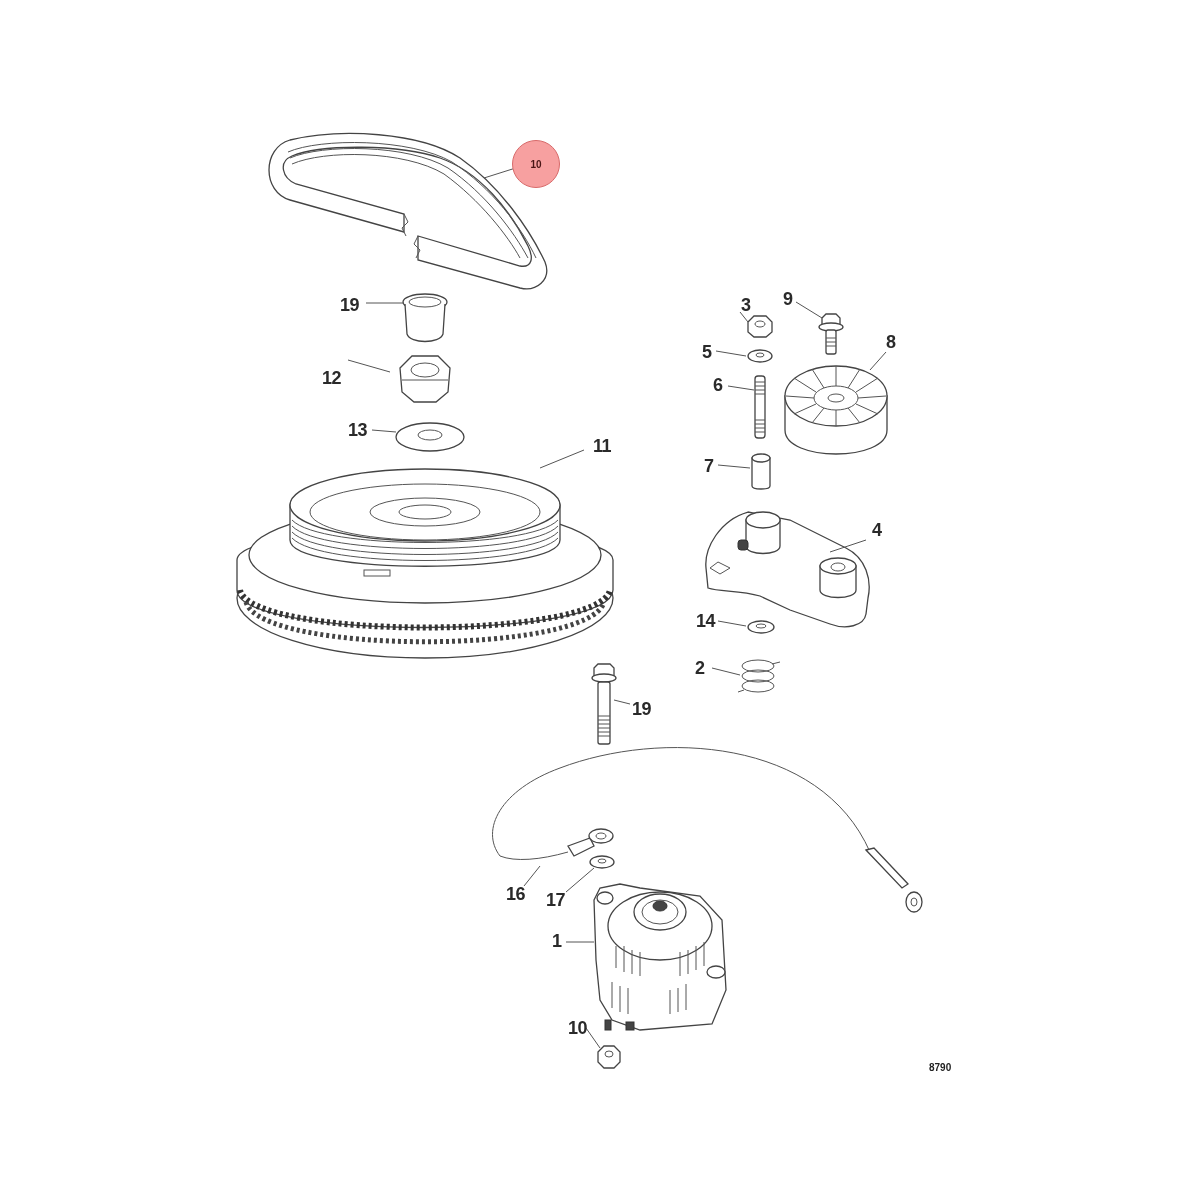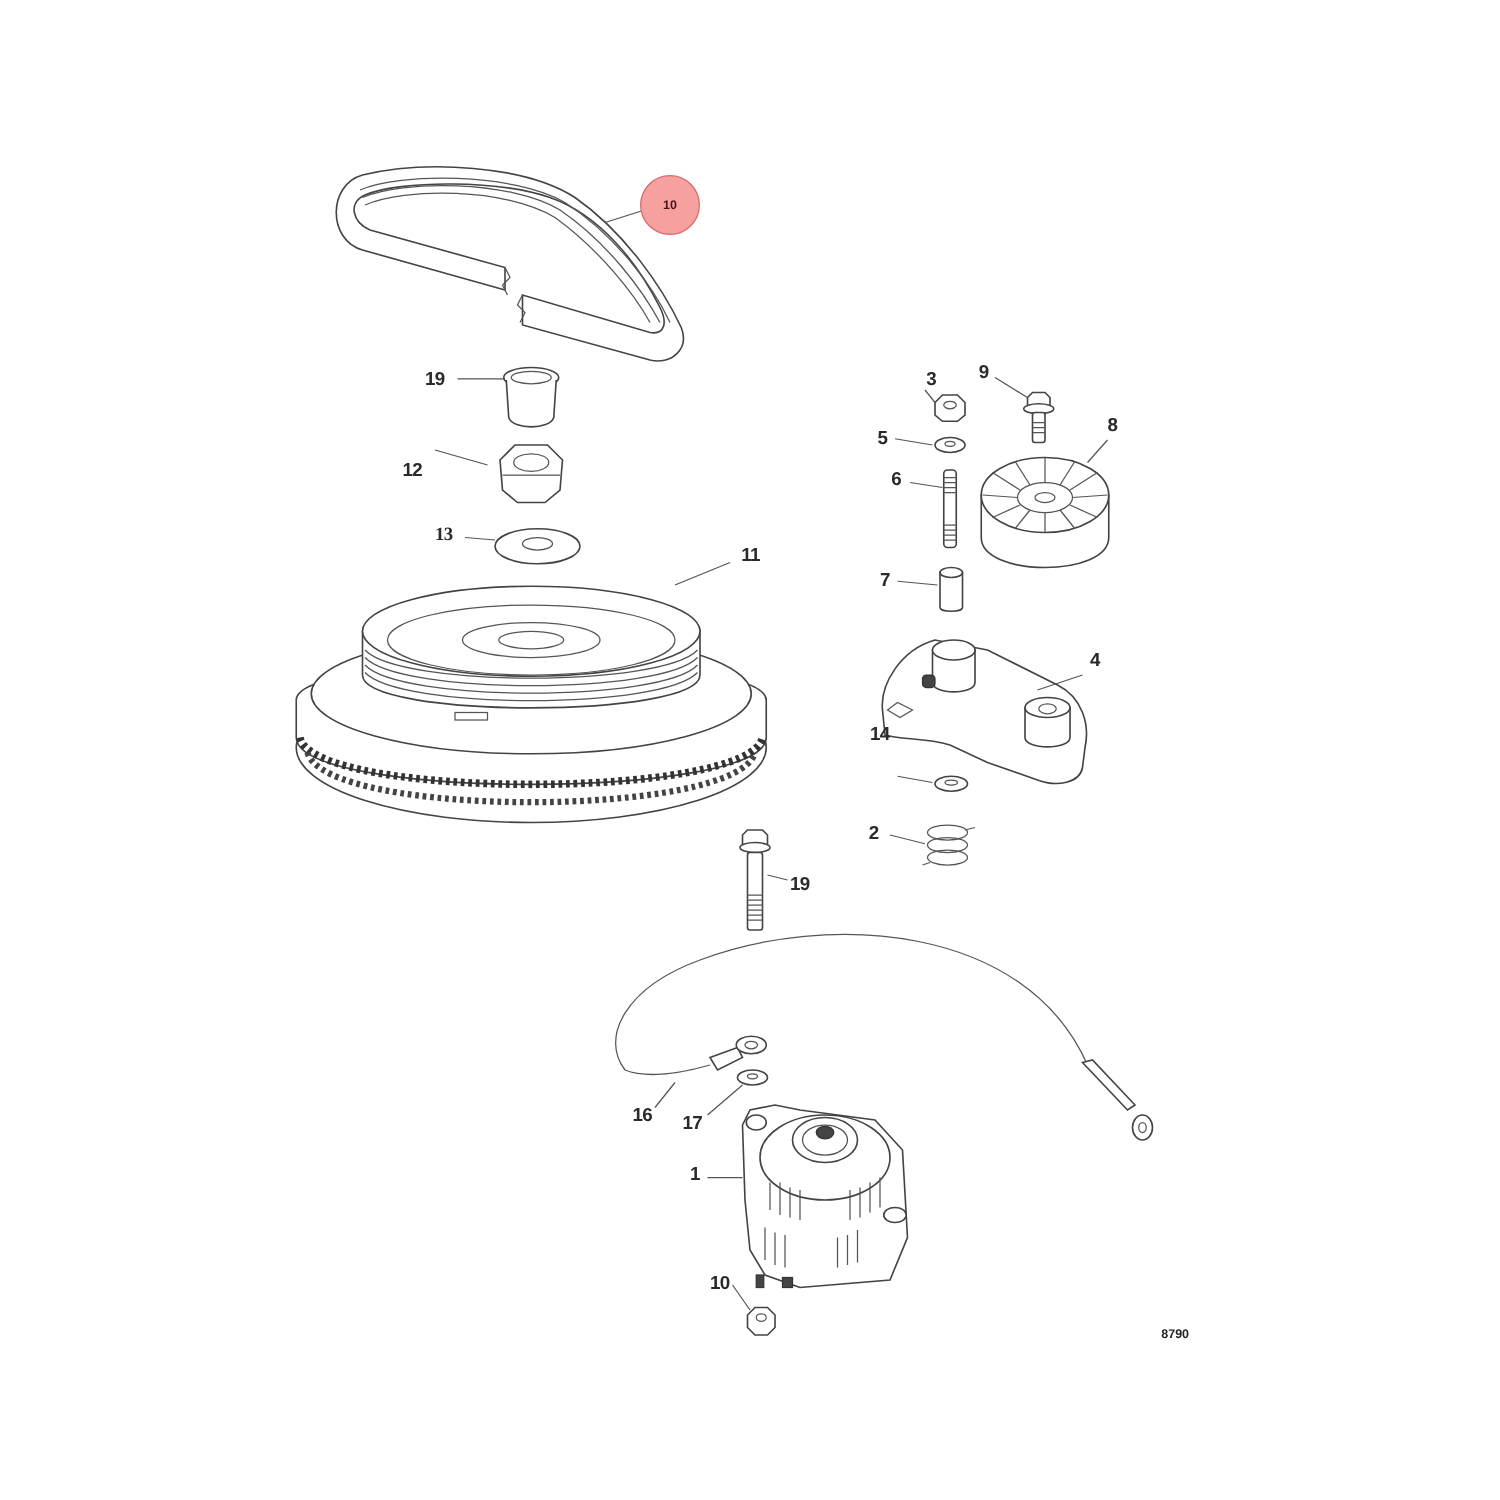--- a/index.html
+++ b/index.html
@@ -1,18 +1,18 @@
 <!DOCTYPE html>
 <html><head>
 <meta charset="utf-8">
 <style>
   html,body{margin:0;padding:0;background:#ffffff;}
   body{width:1200px;height:1200px;position:relative;overflow:hidden;font-family:"Liberation Sans",sans-serif;}
   #diagram{position:absolute;left:0;top:0;width:1200px;height:1200px;}
-  .lbl{position:absolute;font-family:"Liberation Sans",sans-serif;font-weight:bold;font-size:15px;color:#2a2a2a;letter-spacing:-0.5px;}
+  .lbl{position:absolute;font-family:"Liberation Sans",sans-serif;font-weight:bold;font-size:18px;color:#2a2a2a;letter-spacing:-0.5px;}
   .callout{position:absolute;left:512px;top:140px;width:48px;height:48px;border-radius:50%;background:#f7a0a0;border:1.5px solid #d86a6a;box-sizing:border-box;display:flex;align-items:center;justify-content:center;font-weight:bold;font-size:10px;color:#4a1515;}
   .figno{position:absolute;left:929px;top:1062px;font-weight:bold;font-size:10px;color:#222;}
   svg .s{fill:#fff;stroke:#444;stroke-width:1.3;}
   svg .t{fill:none;stroke:#555;stroke-width:1;}
   svg .ld{fill:none;stroke:#555;stroke-width:1;}
   svg .dk{fill:#444;stroke:#333;stroke-width:1;}
 </style>
 </head>
 <body>
 
@@ -187,30 +187,30 @@
     <line class="ld" x1="586" y1="1028" x2="600" y2="1048"></line>
   </g>
 </svg>
 
   <div class="callout">
       <span>10</span>
     </div>
 
   <span class="lbl" style="left:340px;top:295px;">19</span>
   <span class="lbl" style="left:322px;top:368px;">12</span>
-  <span class="lbl" style="left:348px;top:420px;font-family:Liberation Serif, serif;">13</span>
+  <span class="lbl" style="left:348px;top:420px;">13</span>
   <span class="lbl" style="left:593px;top:436px;text-align:right;">11</span>
   <span class="lbl" style="left:741px;top:295px;">3</span>
   <span class="lbl" style="left:783px;top:289px;">9</span>
   <span class="lbl" style="left:886px;top:332px;">8</span>
   <span class="lbl" style="left:702px;top:342px;">5</span>
   <span class="lbl" style="left:713px;top:375px;">6</span>
   <span class="lbl" style="left:704px;top:456px;">7</span>
   <span class="lbl" style="left:872px;top:520px;">4</span>
-  <span class="lbl" style="left:696px;top:579px;">14</span>
+  <span class="lbl" style="left:696px;top:611px;">14</span>
   <span class="lbl" style="left:695px;top:658px;">2</span>
   <span class="lbl" style="left:632px;top:699px;">19</span>
   <span class="lbl" style="left:506px;top:884px;text-align:right;">16</span>
   <span class="lbl" style="left:546px;top:890px;">17</span>
   <span class="lbl" style="left:552px;top:931px;">1</span>
   <span class="lbl" style="left:568px;top:1018px;">10</span>
 
   <span class="figno">8790</span>
 </div>
 

